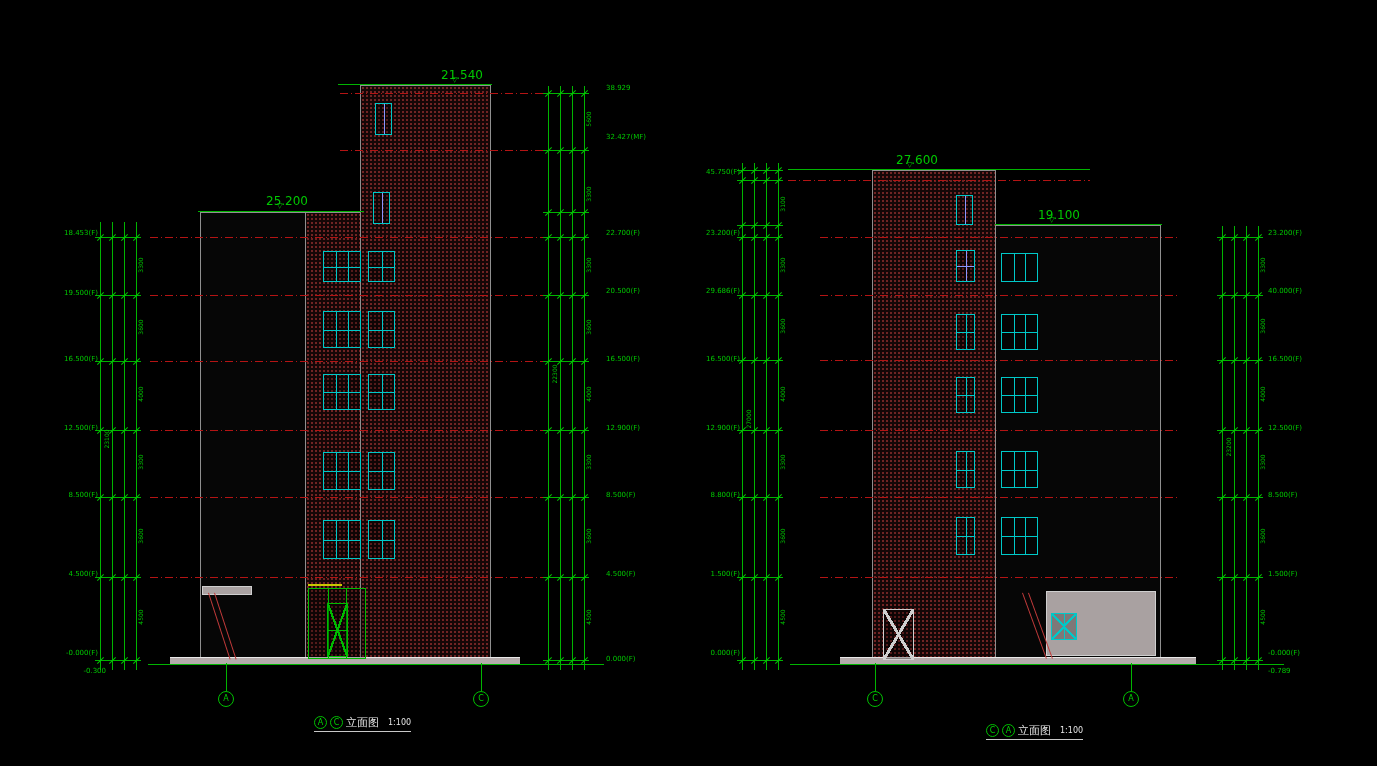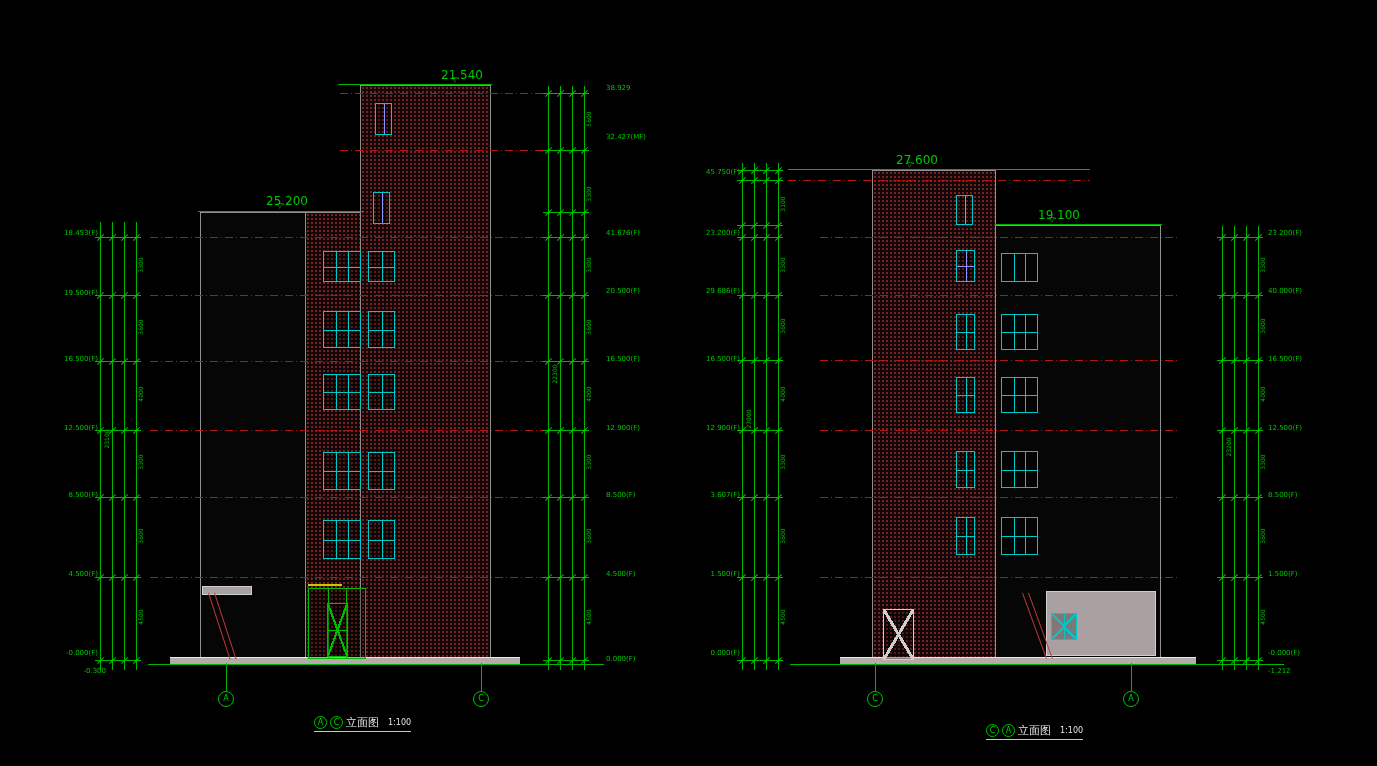--- a/index.html
+++ b/index.html
@@ -160,21 +160,21 @@
     <div class="abs lvl" style="left: 52px; top: 229px; width: 46px; text-align: right;">18.453(F)</div>
     <div class="abs lvl" style="left: 52px; top: 289px; width: 46px; text-align: right;">19.500(F)</div>
     <div class="abs lvl" style="left: 52px; top: 355px; width: 46px; text-align: right;">16.500(F)</div>
     <div class="abs lvl" style="left: 52px; top: 424px; width: 46px; text-align: right;">12.500(F)</div>
     <div class="abs lvl" style="left: 52px; top: 491px; width: 46px; text-align: right;">8.500(F)</div>
     <div class="abs lvl" style="left: 52px; top: 570px; width: 46px; text-align: right;">4.500(F)</div>
     <div class="abs lvl" style="left: 52px; top: 649px; width: 46px; text-align: right;">-0.000(F)</div>
     <div class="abs lvl" style="left: 60px; top: 667px; width: 46px; text-align: right;">-0.300</div>
     <div class="abs lvl" style="left: 606px; top: 84px;">38.929</div>
     <div class="abs lvl" style="left: 606px; top: 133px;">32.427(MF)</div>
-    <div class="abs lvl" style="left: 606px; top: 229px;">41.676(F)</div>
+    <div class="abs lvl" style="left: 606px; top: 229px;">22.700(F)</div>
     <div class="abs lvl" style="left: 606px; top: 287px;">20.500(F)</div>
     <div class="abs lvl" style="left: 606px; top: 355px;">16.500(F)</div>
     <div class="abs lvl" style="left: 606px; top: 424px;">12.900(F)</div>
     <div class="abs lvl" style="left: 606px; top: 491px;">8.500(F)</div>
     <div class="abs lvl" style="left: 606px; top: 570px;">4.500(F)</div>
     <div class="abs lvl" style="left: 606px; top: 655px;">0.000(F)</div>
     <div class="abs mk" style="left: 441px; top: 71px;">21.540</div>
     <div class="abs tri" style="left: 452px; top: 77px;">▽</div>
     <div class="abs mk" style="left: 266px; top: 197px;">25.200</div>
     <div class="abs tri" style="left: 277px; top: 203px;">▽</div>
@@ -370,31 +370,31 @@
     <div class="abs gh" style="left: 1217px; top: 660px; width: 46px;"></div>
     <div class="abs tick" style="left: 1218px; top: 660px;"></div>
     <div class="abs tick" style="left: 1230px; top: 660px;"></div>
     <div class="abs tick" style="left: 1242px; top: 660px;"></div>
     <div class="abs tick" style="left: 1254px; top: 660px;"></div>
     <div class="abs lvl" style="left: 694px; top: 168px; width: 46px; text-align: right;">45.750(F)</div>
     <div class="abs lvl" style="left: 694px; top: 229px; width: 46px; text-align: right;">23.200(F)</div>
     <div class="abs lvl" style="left: 694px; top: 287px; width: 46px; text-align: right;">29.686(F)</div>
     <div class="abs lvl" style="left: 694px; top: 355px; width: 46px; text-align: right;">16.500(F)</div>
     <div class="abs lvl" style="left: 694px; top: 424px; width: 46px; text-align: right;">12.900(F)</div>
-    <div class="abs lvl" style="left: 694px; top: 491px; width: 46px; text-align: right;">3.607(F)</div>
+    <div class="abs lvl" style="left: 694px; top: 491px; width: 46px; text-align: right;">8.800(F)</div>
     <div class="abs lvl" style="left: 694px; top: 570px; width: 46px; text-align: right;">1.500(F)</div>
     <div class="abs lvl" style="left: 694px; top: 649px; width: 46px; text-align: right;">0.000(F)</div>
     <div class="abs lvl" style="left: 1268px; top: 229px;">23.200(F)</div>
     <div class="abs lvl" style="left: 1268px; top: 287px;">40.000(F)</div>
     <div class="abs lvl" style="left: 1268px; top: 355px;">16.500(F)</div>
     <div class="abs lvl" style="left: 1268px; top: 424px;">12.500(F)</div>
     <div class="abs lvl" style="left: 1268px; top: 491px;">8.500(F)</div>
     <div class="abs lvl" style="left: 1268px; top: 570px;">1.500(F)</div>
     <div class="abs lvl" style="left: 1268px; top: 649px;">-0.000(F)</div>
-    <div class="abs lvl" style="left: 1268px; top: 667px;">-1.212</div>
+    <div class="abs lvl" style="left: 1268px; top: 667px;">-0.789</div>
     <div class="abs mk" style="left: 896px; top: 156px;">27.600</div>
     <div class="abs tri" style="left: 907px; top: 162px;">▽</div>
     <div class="abs mk" style="left: 1038px; top: 211px;">19.100</div>
     <div class="abs tri" style="left: 1049px; top: 217px;">▽</div>
     <div class="abs dim" style="left: 775px; top: 201px;">3100</div>
     <div class="abs dim" style="left: 775px; top: 262px;">3300</div>
     <div class="abs dim" style="left: 775px; top: 323px;">3600</div>
     <div class="abs dim" style="left: 775px; top: 391px;">4000</div>
     <div class="abs dim" style="left: 775px; top: 459px;">3300</div>
     <div class="abs dim" style="left: 775px; top: 533px;">3600</div>

